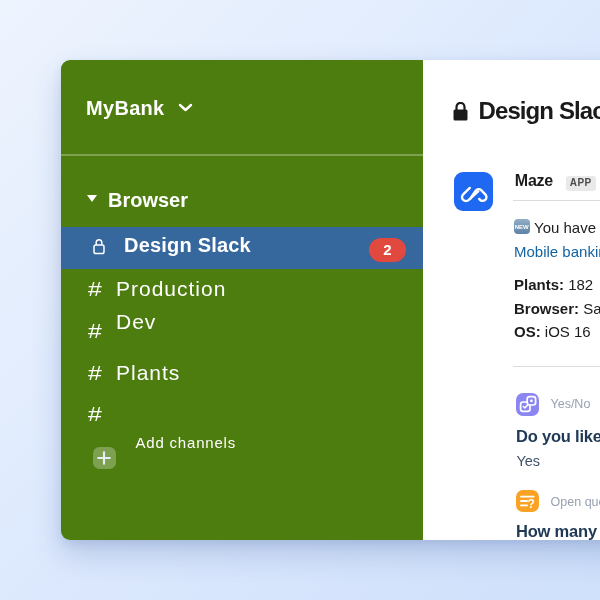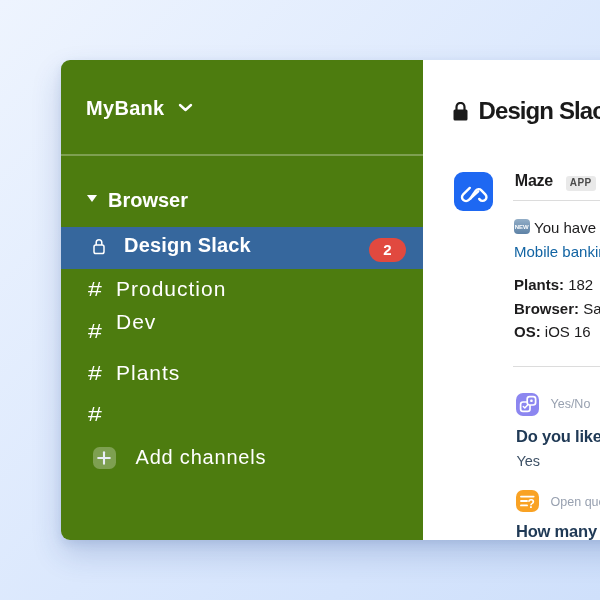--- a/index.html
+++ b/index.html
@@ -26,21 +26,21 @@
 .chead { position:absolute; left:47px; top:128.8px; font-size:20px; font-weight:bold; color:#fff; }
 .selrow { position:absolute; left:0; top:167px; width:100%; height:42px; background:#36679d; }
 .locki { position:absolute; left:31.5px; top:177.5px; }
 .selname { position:absolute; left:63px; top:173.8px; font-size:20px; font-weight:bold; color:#fff; letter-spacing:.2px; }
 .badge { position:absolute; left:308px; top:177.5px; width:37px; height:24px; border-radius:12px;
   background:#e1493f; color:#fff; font-size:15px; font-weight:bold; text-align:center; line-height:24px; }
 .hash { position:absolute; left:27.3px; font-size:21px; color:#fff; transform:scaleX(1.18); transform-origin:left; }
 .chname { position:absolute; left:55px; font-size:21px; color:#fff; letter-spacing:1px; }
 .plusbox { position:absolute; left:32px; top:387px; width:22.5px; height:22px; border-radius:6.5px;
   background:rgba(255,255,255,.28); }
-.addtxt { position:absolute; left:74.5px; top:386px; font-size:20px; color:#fff; letter-spacing:.8px; }
+.addtxt { position:absolute; left:74.5px; top:374px; font-size:15px; color:#fff; letter-spacing:.8px; }
 
 
 .title { position:absolute; left:55.5px; top:36.5px; font-size:24px; font-weight:bold; letter-spacing:-.9px; color:#1a1a1a; white-space:nowrap; }
 .tlock { position:absolute; left:30px; top:41.5px; }
 .avatar { position:absolute; left:30.5px; top:112px; width:39px; height:39px; border-radius:9px; background:#1e68f2; }
 .mname { position:absolute; left:91.8px; top:112px; font-size:16px; font-weight:bold; letter-spacing:-.25px; color:#1d1c1d; }
 .appb { position:absolute; left:142.8px; top:116.3px; height:14.6px; padding:0 4px; background:#e9e9e9; border-radius:3px;
   font-size:10px; font-weight:bold; color:#4c4c4c; letter-spacing:.4px; line-height:14.6px; }
 .div1 { position:absolute; left:90px; top:139.8px; width:600px; height:1.4px; background:#dcdcdc; }
 .newb { position:absolute; left:90.7px; top:158.5px; width:16.2px; height:15.7px; border-radius:4px;

